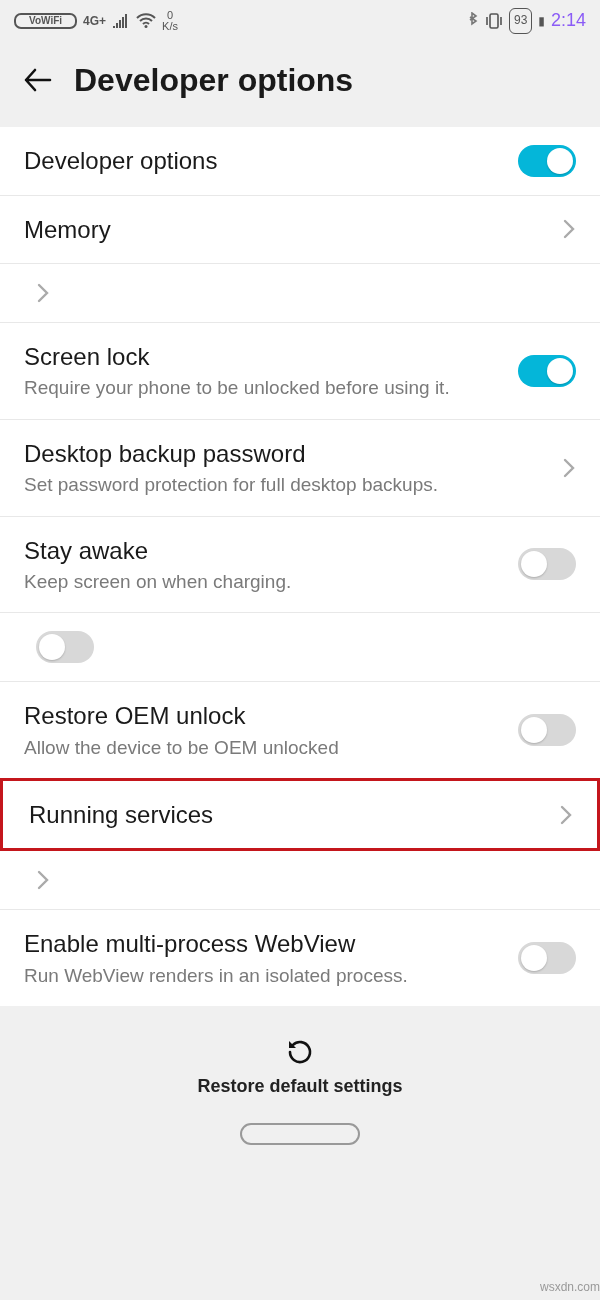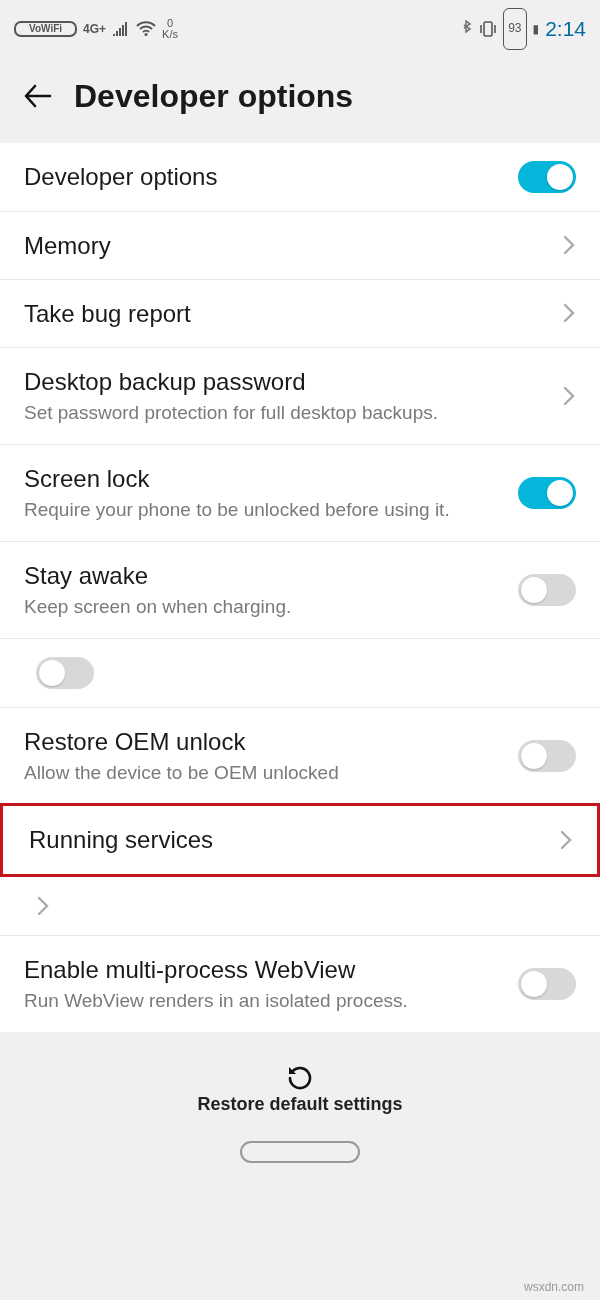--- a/index.html
+++ b/index.html
@@ -1,39 +1,39 @@
 <!DOCTYPE html>
 <html><head>
 <meta charset="utf-8">
 <style>
   * { box-sizing: border-box; margin: 0; padding: 0; }
   html, body { width: 600px; height: 1300px; font-family: -apple-system, Helvetica, Arial, sans-serif; background: #f0f0f0; color: #1a1a1a; }
   .statusbar { display: flex; justify-content: space-between; align-items: center; padding: 8px 14px 4px; font-size: 16px; color: #555; }
   .statusbar .left, .statusbar .right { display: flex; align-items: center; gap: 6px; }
   .vowifi { border: 2px solid #555; border-radius: 7px; font-size: 10px; font-weight: 700; padding: 1px 13px; line-height: 1; }
   .net-speed { display:flex; flex-direction:column; align-items:center; font-size:11px; line-height:1; }
-  .battery-box { border:1.5px solid #555; border-radius:6px; font-size:12px; padding:12px 4px; line-height:1.3; }
+  .battery-box { border:1.5px solid #555; border-radius:6px; font-size:12px; padding:4px 4px; line-height:1.3; }
   .appbar { display:flex; align-items:center; gap:20px; padding: 24px 20px 28px; }
   .appbar .back { width:34px; height:34px; display:flex; align-items:center; justify-content:center; cursor:pointer; }
   .appbar h1 { font-size:32px; font-weight:700; }
   .content { background:#fff; }
   .row { display:flex; align-items:center; padding: 18px 24px; border-bottom:1px solid #e8e8e8; position:relative; }
   .row .texts { flex:1; min-width:0; }
   .row .title { font-size:24px; color:#1a1a1a; line-height:1.3; }
   .row .sub { font-size:19px; color:#7a7a7a; line-height:1.3; margin-top:4px; }
   .toggle { width:58px; height:32px; border-radius:16px; background:#d8d8d8; position:relative; flex-shrink:0; margin-left:12px; cursor:pointer; }
   .toggle::after { content:""; position:absolute; width:26px; height:26px; background:#fff; border-radius:50%; top:3px; left:3px; box-shadow:0 1px 2px rgba(0,0,0,.2); transition:none; }
   .toggle.on { background:#04b6d9; }
   .toggle.on::after { left:29px; }
   .chevron { flex-shrink:0; margin-left:12px; color:#aaa; }
   .highlight-box { border:3px solid #c4161c; margin-top:-1px;padding-left:26px; }
   .footer { padding: 30px 0 12px; display:flex; flex-direction:column; align-items:center; gap:10px; }
   .footer .label { font-size:18px; font-weight:600; color:#222; }
   .nav-pill { width:120px; height:22px; border:2px solid #999; border-radius:12px; margin:16px auto 8px; }
-  .watermark { position:fixed; bottom:6px; right:16px; font-size:12px; color:#999; }
+  .watermark { position:fixed; bottom:6px; right:0; font-size:12px; color:#999; }
   svg { display:block; }
 </style>
 </head>
 <body>
 
 <div class="statusbar">
   <div class="left">
     <span class="vowifi">VoWiFi</span>
     <span style="font-size:12px;font-weight:600;">4G+</span>
     <span>
@@ -59,21 +59,21 @@
         </svg>
     </span>
     <span>
       <svg width="18" height="18" viewBox="0 0 18 18">
           <rect x="5" y="2" width="8" height="14" rx="1.5" fill="none" stroke="#555" stroke-width="1.6"></rect>
           <path stroke="#555" stroke-width="1.6" d="M2 5v8M16 5v8"></path>
         </svg>
     </span>
     <span class="battery-box">93</span>
     <span style="font-size:12px;">▮</span>
-    <span style="font-size:21px;color:#0369a1;">2:14</span>
+    <span style="font-size:18px;color:#8b5cf6;">2:14</span>
   </div>
 </div>
 
 <div class="appbar">
   <div class="back">
     <svg width="34" height="34" viewBox="0 0 34 34">
       <path fill="none" stroke="#111" stroke-width="2.6" stroke-linecap="round" stroke-linejoin="round" d="M30 17H6M15 7L6 17l9 10"></path>
     </svg>
   </div>
   <h1>Developer options</h1>
@@ -93,48 +93,45 @@
         <div class="title">Memory</div>
       </div>
     <span class="chevron">
       <svg width="14" height="22" viewBox="0 0 14 22">
           <path fill="none" stroke="#aaa" stroke-width="2.4" stroke-linecap="round" d="M3 3l8 8-8 8"></path>
         </svg>
     </span>
   </div>
 
   <div class="row">
-    <div class="texts">
-        <div class="title">Take bug report</div>
-      </div>
-    <span class="chevron">
-      <svg width="14" height="22" viewBox="0 0 14 22">
-          <path fill="none" stroke="#aaa" stroke-width="2.4" stroke-linecap="round" d="M3 3l8 8-8 8"></path>
-        </svg>
-    </span>
-  </div>
-
-  <div class="row">
-    <div class="texts">
-      <div class="title">Desktop backup password</div>
-      <div class="sub">Set password protection for full desktop backups.</div>
-    </div>
     <span class="chevron">
       <svg width="14" height="22" viewBox="0 0 14 22">
           <path fill="none" stroke="#aaa" stroke-width="2.4" stroke-linecap="round" d="M3 3l8 8-8 8"></path>
         </svg>
     </span>
   </div>
 
   <div class="row">
     <div class="texts">
       <div class="title">Screen lock</div>
       <div class="sub">Require your phone to be unlocked before using it.</div>
     </div>
     <div class="toggle on"></div>
+  </div>
+
+  <div class="row">
+    <div class="texts">
+      <div class="title">Desktop backup password</div>
+      <div class="sub">Set password protection for full desktop backups.</div>
+    </div>
+    <span class="chevron">
+      <svg width="14" height="22" viewBox="0 0 14 22">
+          <path fill="none" stroke="#aaa" stroke-width="2.4" stroke-linecap="round" d="M3 3l8 8-8 8"></path>
+        </svg>
+    </span>
   </div>
 
   <div class="row">
     <div class="texts">
       <div class="title">Stay awake</div>
       <div class="sub">Keep screen on when charging.</div>
     </div>
     <div class="toggle"></div>
   </div>
 
@@ -173,21 +170,21 @@
     <div class="texts">
       <div class="title">Enable multi-process WebView</div>
       <div class="sub">Run WebView renders in an isolated process.</div>
     </div>
     <div class="toggle"></div>
   </div>
 
 </div>
 
 <div class="footer">
-  <div style="display:flex;flex-direction:column;align-items:center;cursor:pointer;">
+  <div style="display:flex;flex-direction:column;align-items:center;gap:8px;cursor:pointer;">
     <span>
       <svg width="32" height="32" viewBox="0 0 32 32">
           <path fill="none" stroke="#111" stroke-width="2.6" stroke-linecap="round" d="M6 16a10 10 0 1 0 3-7.1"></path>
           <path fill="#111" d="M5 5v7h7z"></path>
         </svg>
     </span>
     <span class="label">Restore default settings</span>
   </div>
   <div class="nav-pill"></div>
 </div>

